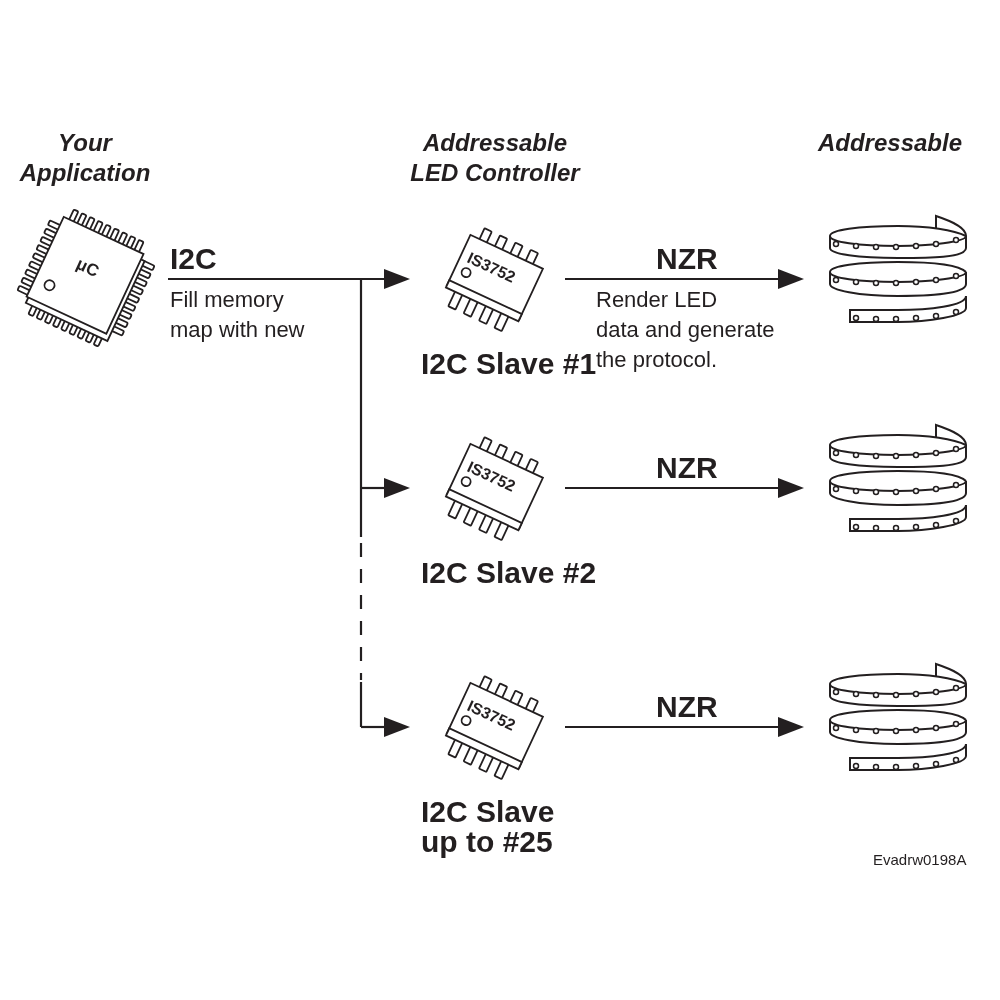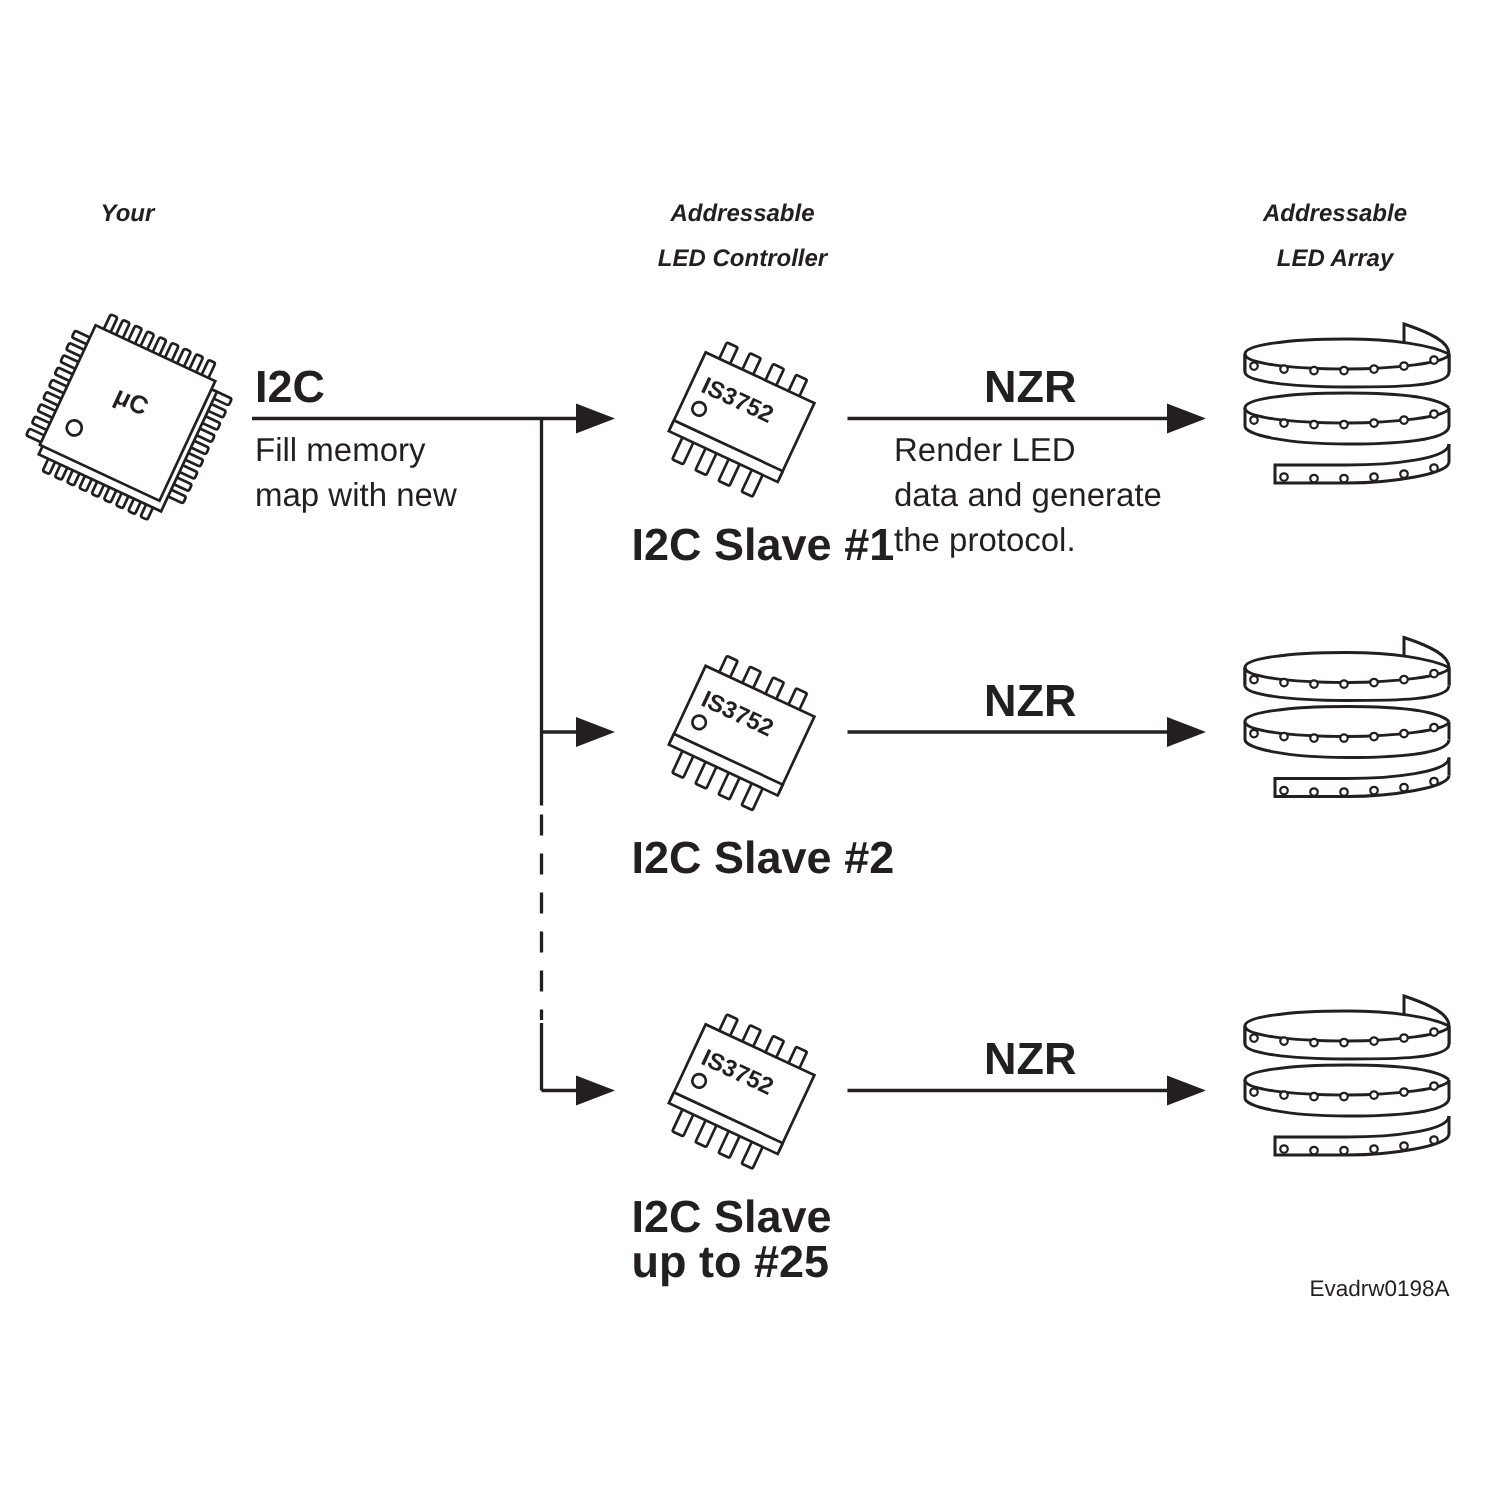--- a/index.html
+++ b/index.html
@@ -1,38 +1,38 @@
 <!DOCTYPE html>
 <html><head>
 <meta charset="utf-8">
 <style>
   html, body { margin: 0; padding: 0; background: #ffffff; }
   body { width: 1000px; height: 1000px; position: relative; overflow: hidden;
          font-family: "Liberation Sans", sans-serif; color: #231f20; }
-  .hdr { position: absolute; font-weight: bold; font-style: italic; font-size: 16px;
+  .hdr { position: absolute; font-weight: bold; font-style: italic; font-size: 24px;
          text-align: center; line-height: 30px; }
   .lbl-bold { position: absolute; font-weight: bold; font-size: 30px; line-height: 30px; }
   .desc { position: absolute; font-size: 22px; line-height: 30px; }
   .line { display:block; white-space: nowrap; }
   svg.wire { position: absolute; left: 0; top: 0; }
   .fig-id { position: absolute; font-size: 15px; text-align: right; }
 </style>
 </head>
 <body>
 
 <div class="hdr" style="left:10px; top:128px; width:150px;">
   <span class="line">Your</span>
+  <span class="line">Application</span>
 </div>
 <div class="hdr" style="left:395px; top:128px; width:200px;">
   <span class="line">Addressable</span>
   <span class="line">LED Controller</span>
 </div>
 <div class="hdr" style="left:800px; top:128px; width:180px;">
   <span class="line">Addressable</span>
-  <span class="line">LED Array</span>
 </div>
 
 <svg class="wire" width="1000" height="1000">
   <defs>
     <marker id="arr" viewBox="0 0 10 10" refX="10" refY="5" markerWidth="8" markerHeight="8" markerUnits="userSpaceOnUse" orient="auto">
       <path d="M0,0 L10,5 L0,10 z" fill="#231f20"></path>
     </marker>
   </defs>
   <g stroke="#231f20" stroke-width="2.2" fill="none">
 

